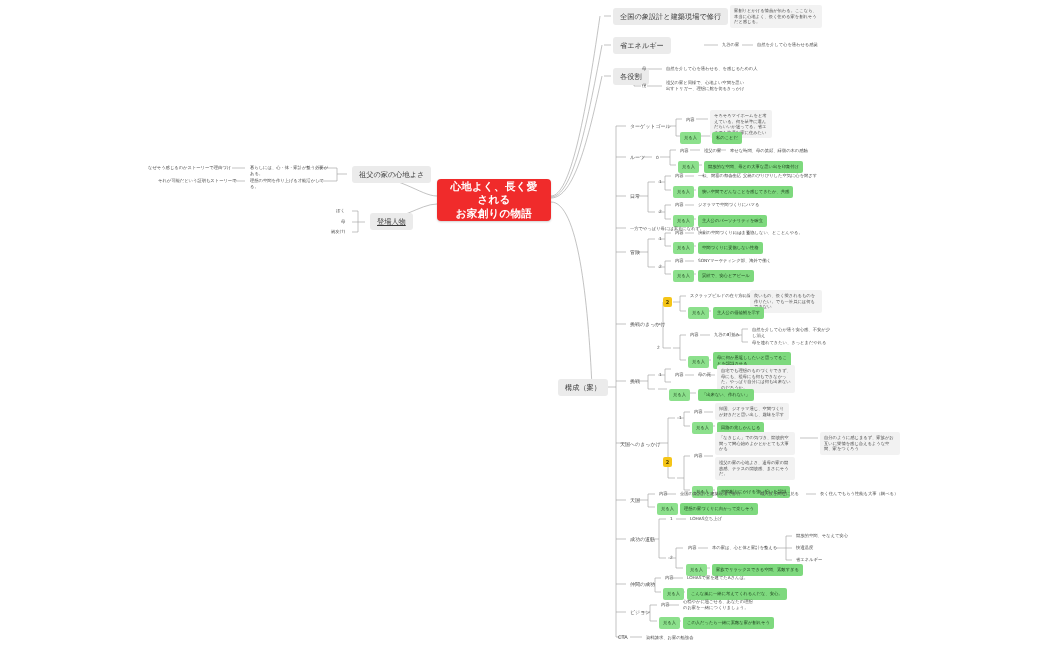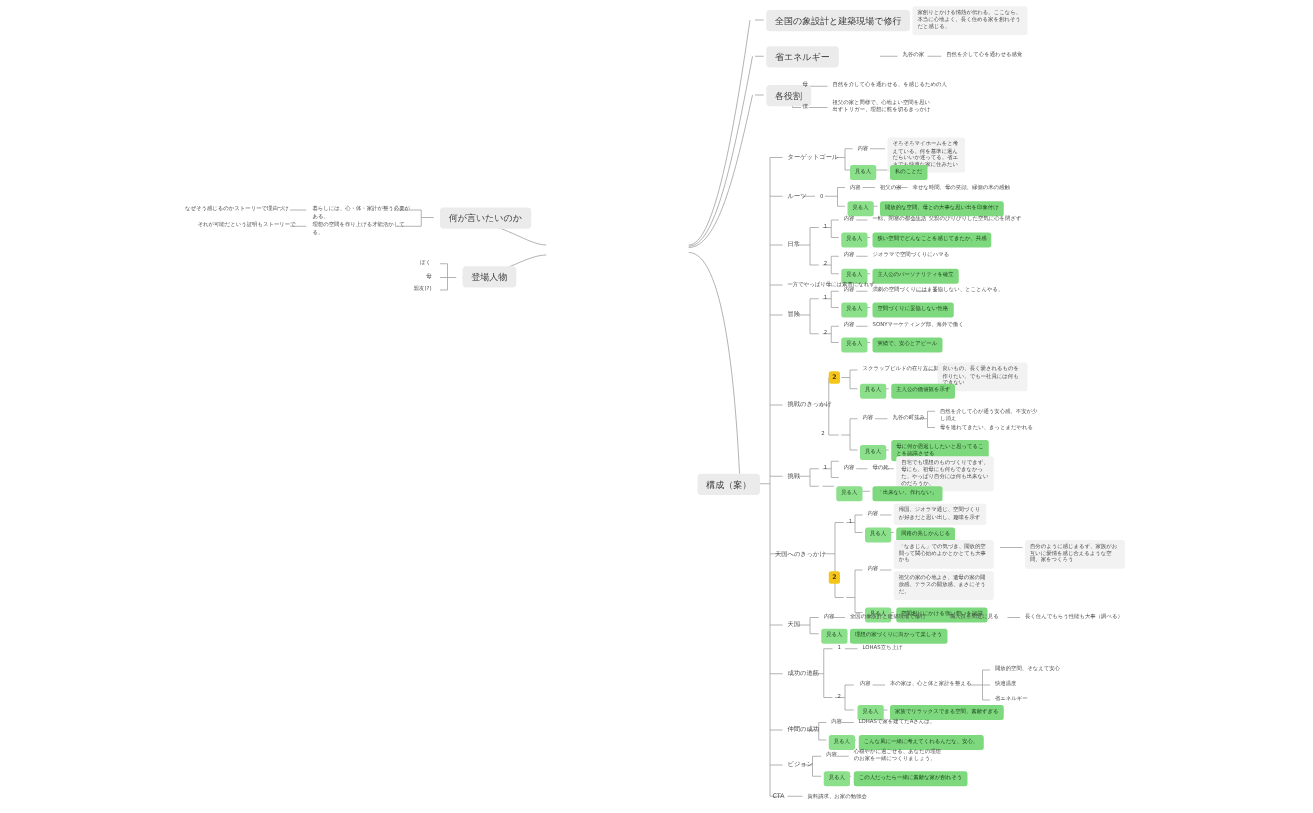--- a/index.html
+++ b/index.html
@@ -205,29 +205,31 @@
       <path d="M675,592 L685,592"></path>
 
       <path d="M641,612 L650,612 M650,605 L650,621 M650,605 L657,605 M650,621 L657,621"></path>
       <path d="M669,605 L679,605"></path>
       <path d="M671,621 L681,621"></path>
 
       <path d="M630,637 L642,637"></path>
     </g>
   </svg>
 
-
-  <div class="node n-topic" style="left:352px; top:166px;">何が言いたいのか</div>
+  <div class="node n-root" style="left:437px; top:179px; width:114px; height:42px;">心地よく、長く愛される
+お家創りの物語</div>
+
+  <div class="node n-topic" style="left:352px; top:166px;">祖父の家の心地よさ</div>
 
   <div class="node n-plain" style="left:146px; top:164px; width:100px;">なぜそう感じるのかストーリーで理由づけ</div>
   <div class="node n-plain" style="left:248px; top:164px; width:84px;">暮らしには、心・体・家計が整う必要がある。</div>
   <div class="node n-plain" style="left:156px; top:177px; width:90px;">それが可能だという証明もストーリーで</div>
   <div class="node n-plain" style="left:248px; top:177px; width:84px;">理想の空間を作り上げる才能活かしてる。</div>
 
-  <div class="node n-topic" style="left:370px; top:213px;">登場人物</div>
+  <div class="node n-topic" style="left:370px; top:213px;text-decoration:underline;">登場人物</div>
   <div class="node n-plain" style="left:334px; top:207px;">ぼく</div>
   <div class="node n-plain" style="left:339px; top:218px;">母</div>
   <div class="node n-plain" style="left:329px; top:228px;">親友(?)</div>
 
   <div class="node n-topic" style="left:613px; top:8px;">全国の象設計と建築現場で修行</div>
   <div class="node n-detail" style="left:730px; top:5px; width:92px;">家創りとかける情熱が伝わる。ここなら、本当に心地よく、長く住める家を創れそうだと感じる。</div>
 
   <div class="node n-topic" style="left:613px; top:37px;">省エネルギー</div>
   <div class="node n-plain" style="left:720px; top:41px;">九谷の家</div>
   <div class="node n-plain" style="left:755px; top:41px;">自然を介して心を通わせる感覚</div>

